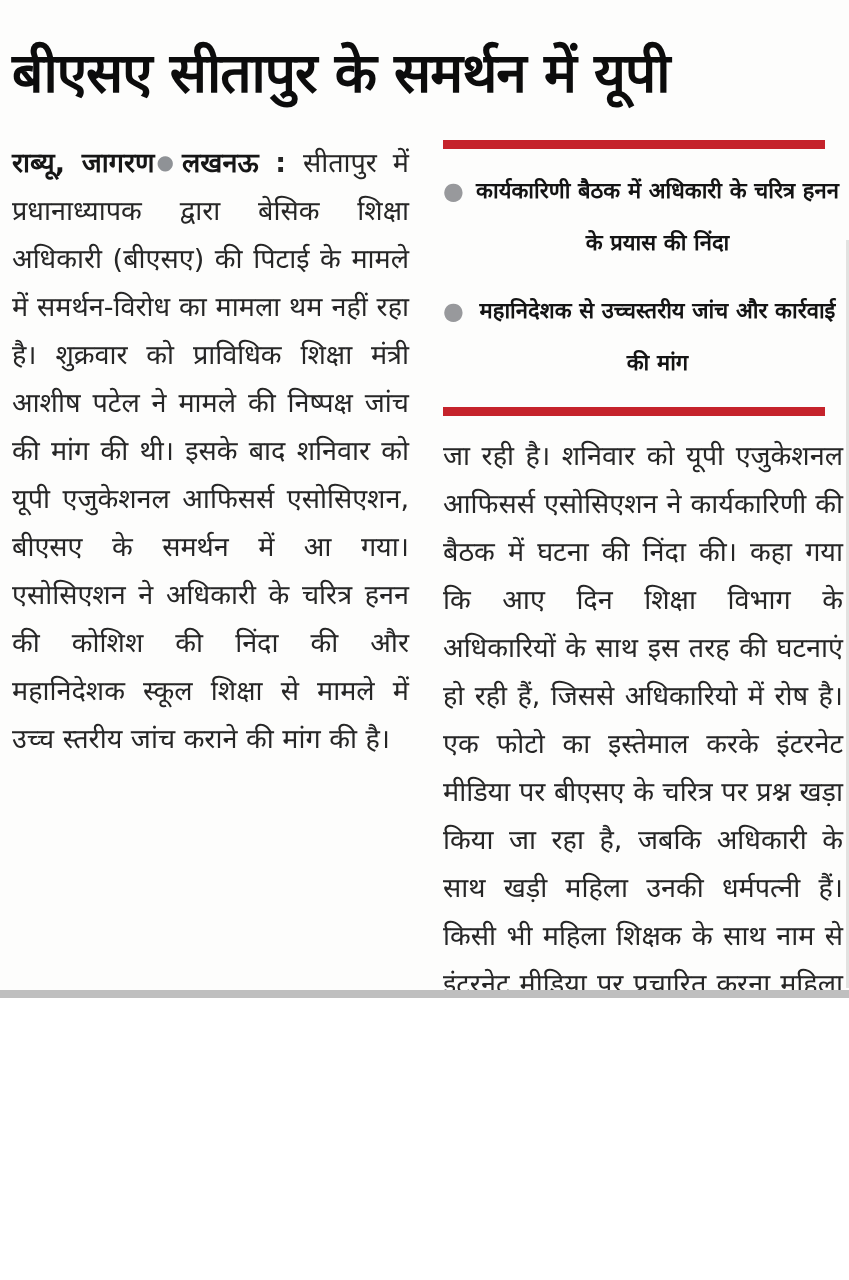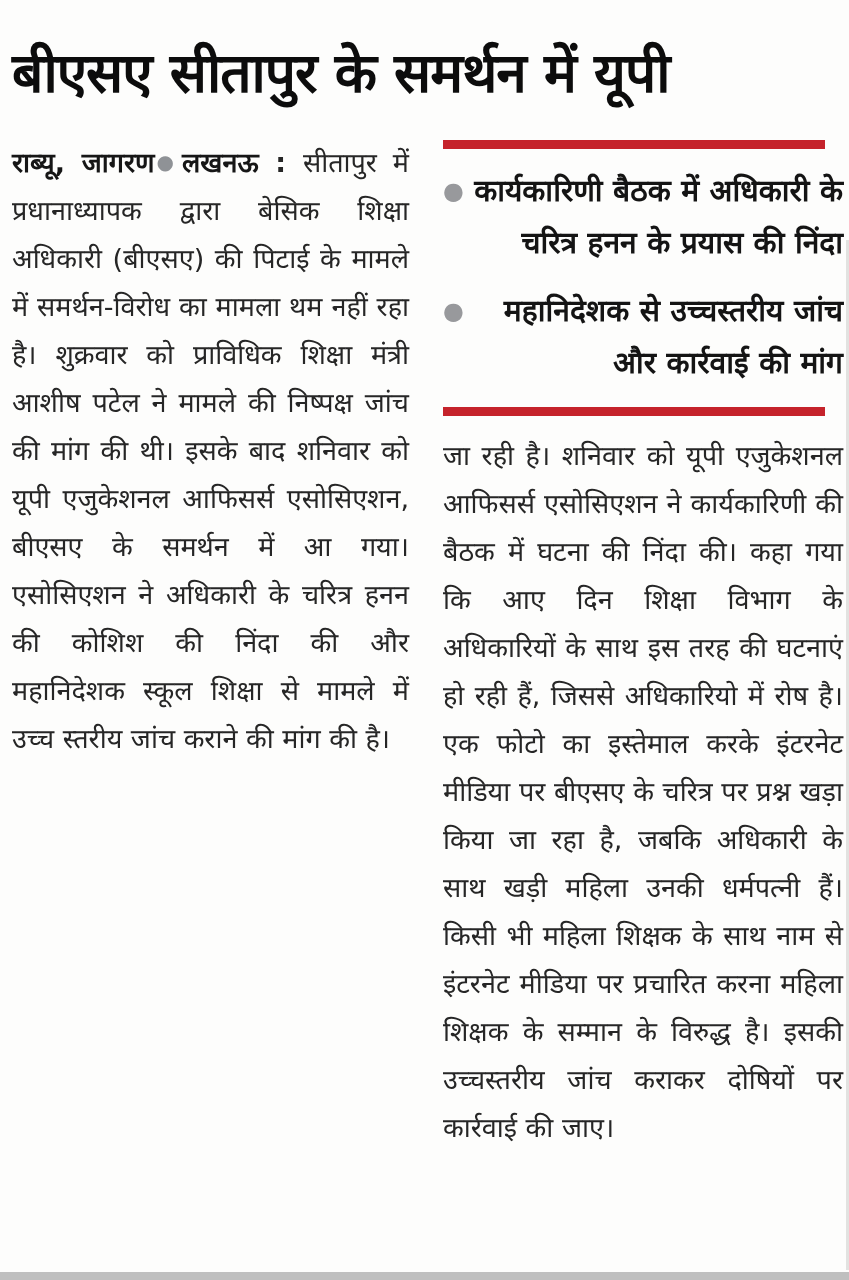--- a/index.html
+++ b/index.html
@@ -1,19 +1,19 @@
 <!DOCTYPE html>
 <html lang="hi"><head>
 <meta charset="utf-8">
 <style>
   html, body { margin: 0; padding: 0; background: #ffffff; }
   .clip {
     position: relative;
     width: 849px;
-    height: 1280px;
+    height: 998px;
     background: #fdfdfc;
     font-family: "DejaVu Sans", "Liberation Sans", sans-serif;
     color: #222222;
     overflow: hidden;
     box-sizing: border-box;
   }
   
   .headline {
     padding: 26px 12px 10px 12px;
     font-weight: 700;
@@ -69,24 +69,24 @@
     margin: 10px 0 16px 0;
   }
   .bullet-dot {
     flex: 0 0 auto;
     color: #98999c;
     font-size: 24px;
     line-height: 52px;
   }
   .bullet-text {
     font-weight: 700;
-    font-size: 30px;
+    font-size: 22px;
     line-height: 52px;
     color: #141414;
-    text-align: right;
+    text-align: center;
   }
   
   .scan-edge-bottom {
     position: absolute;
     left: 0; right: 0; bottom: 0;
     height: 8px;
     background: #bfbfbf;
   }
   .scan-edge-right {
     position: absolute;

